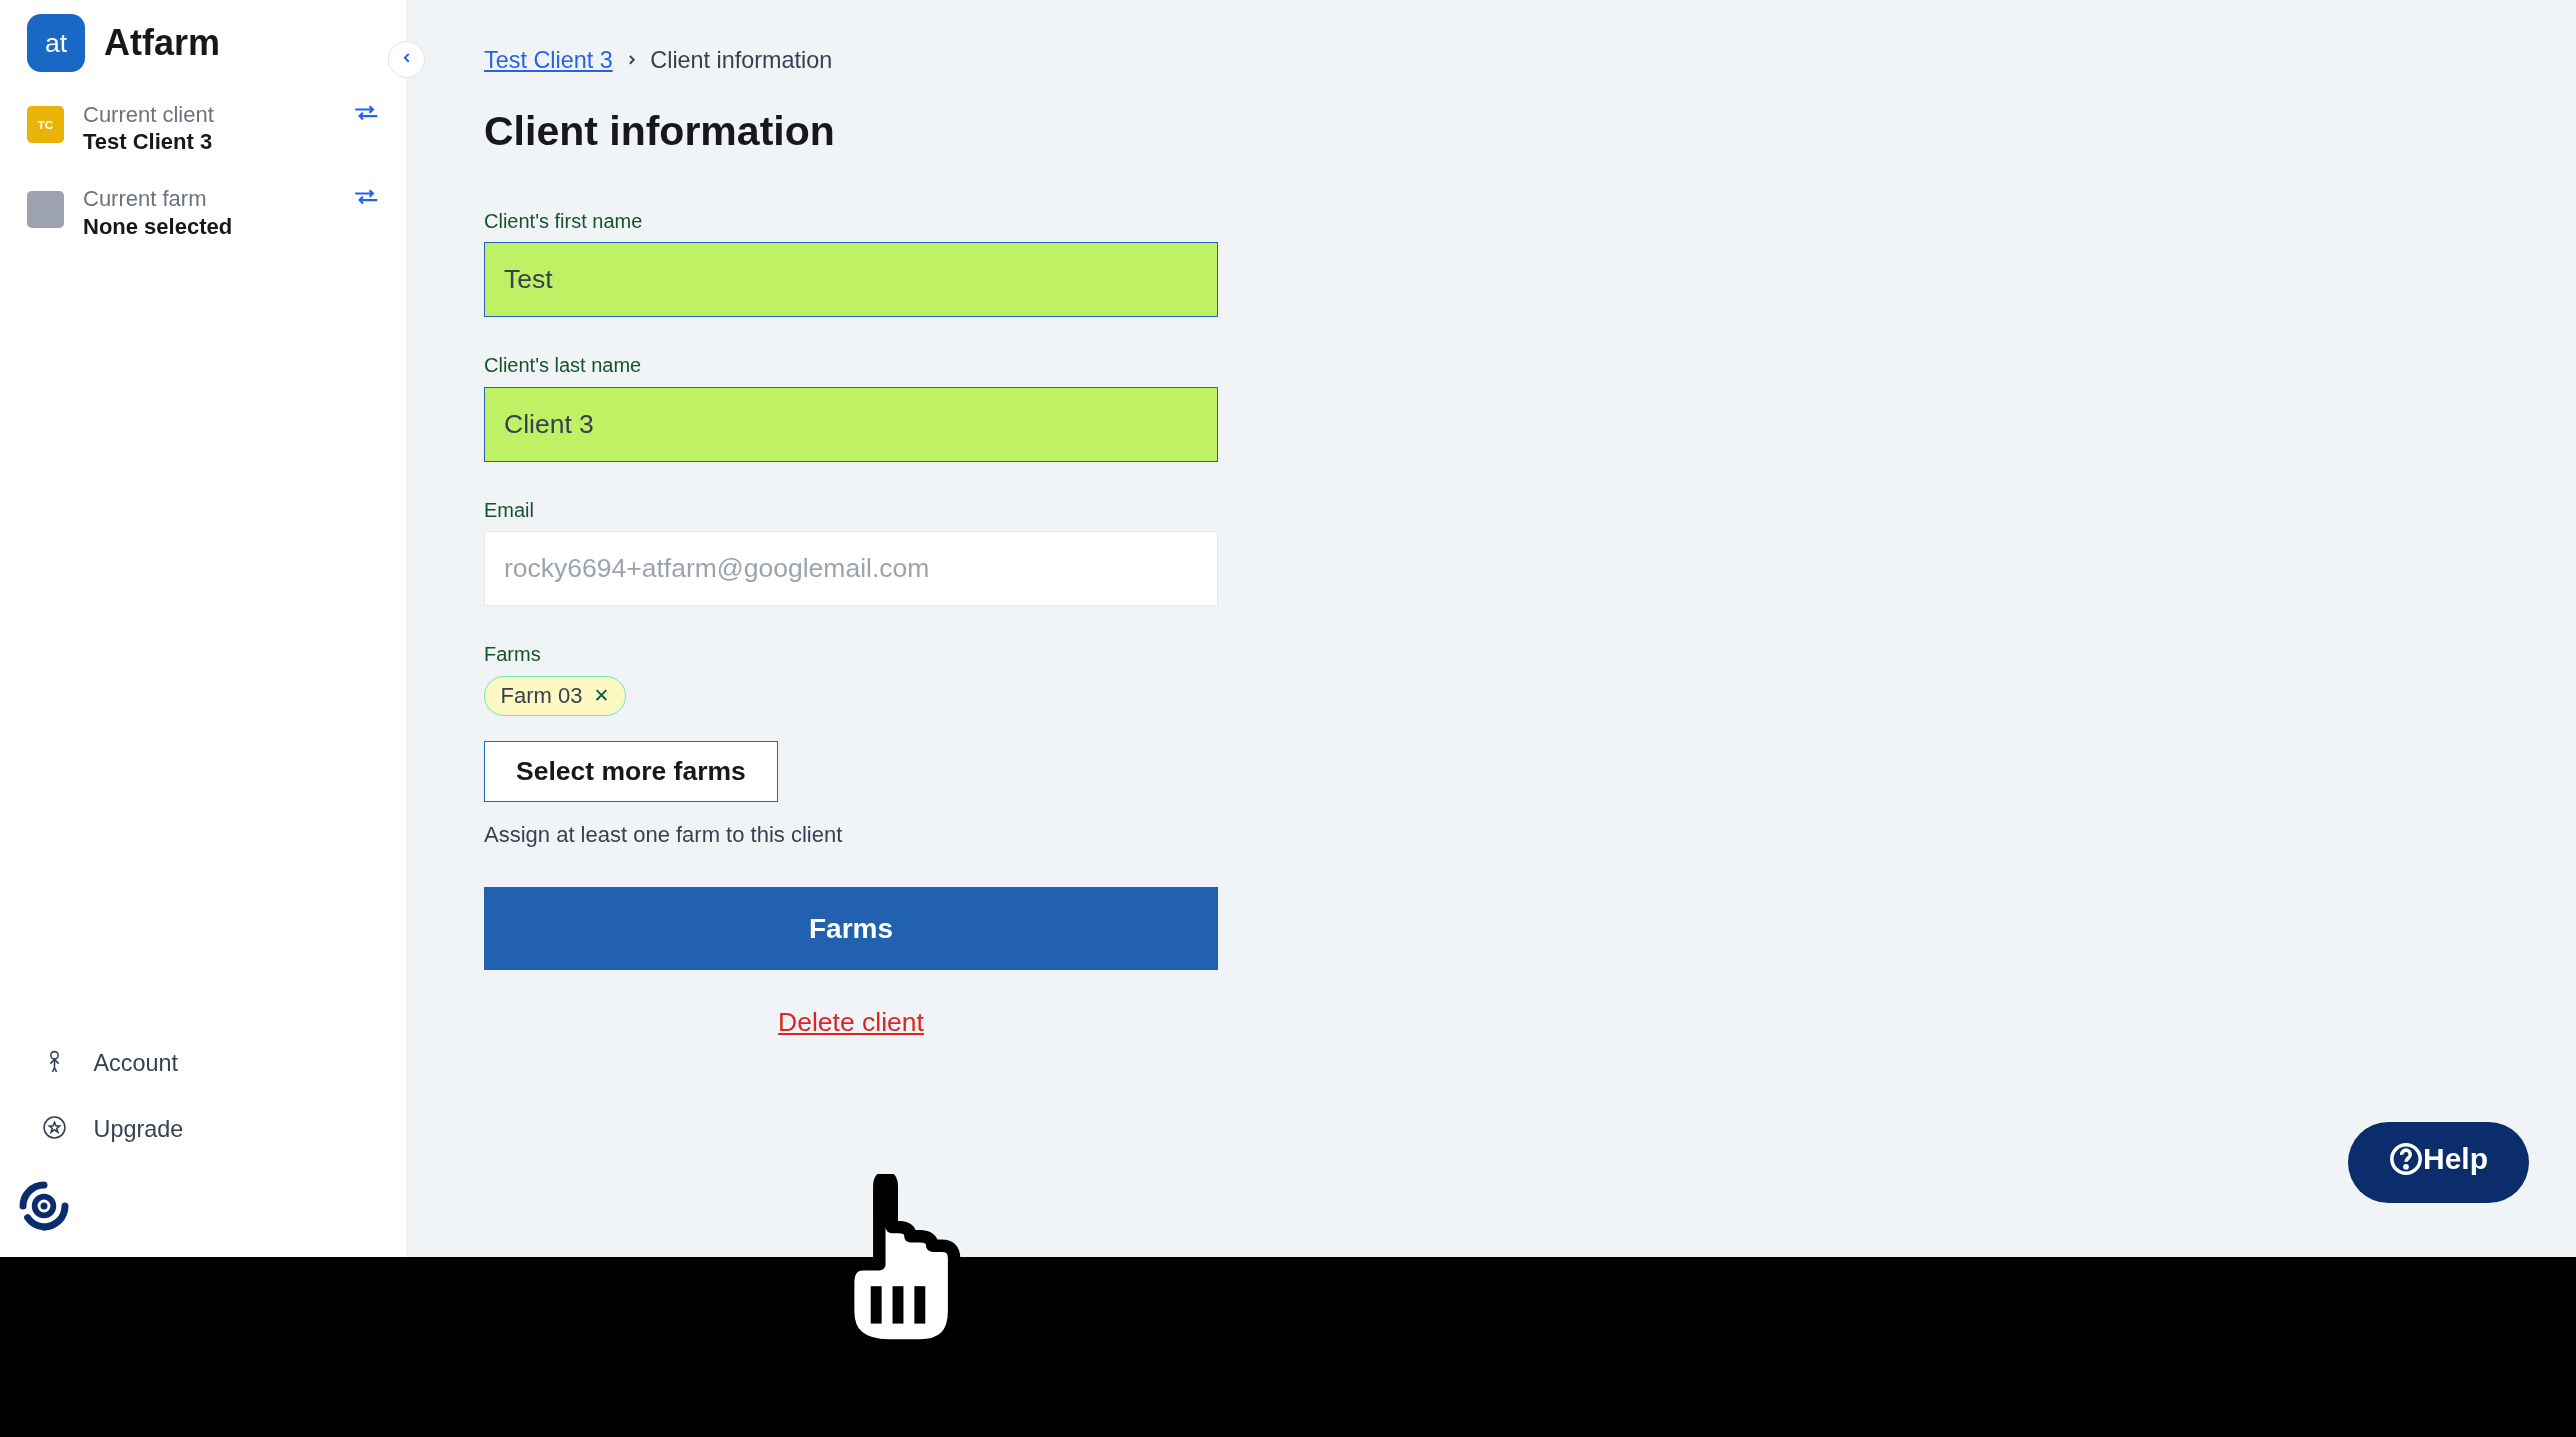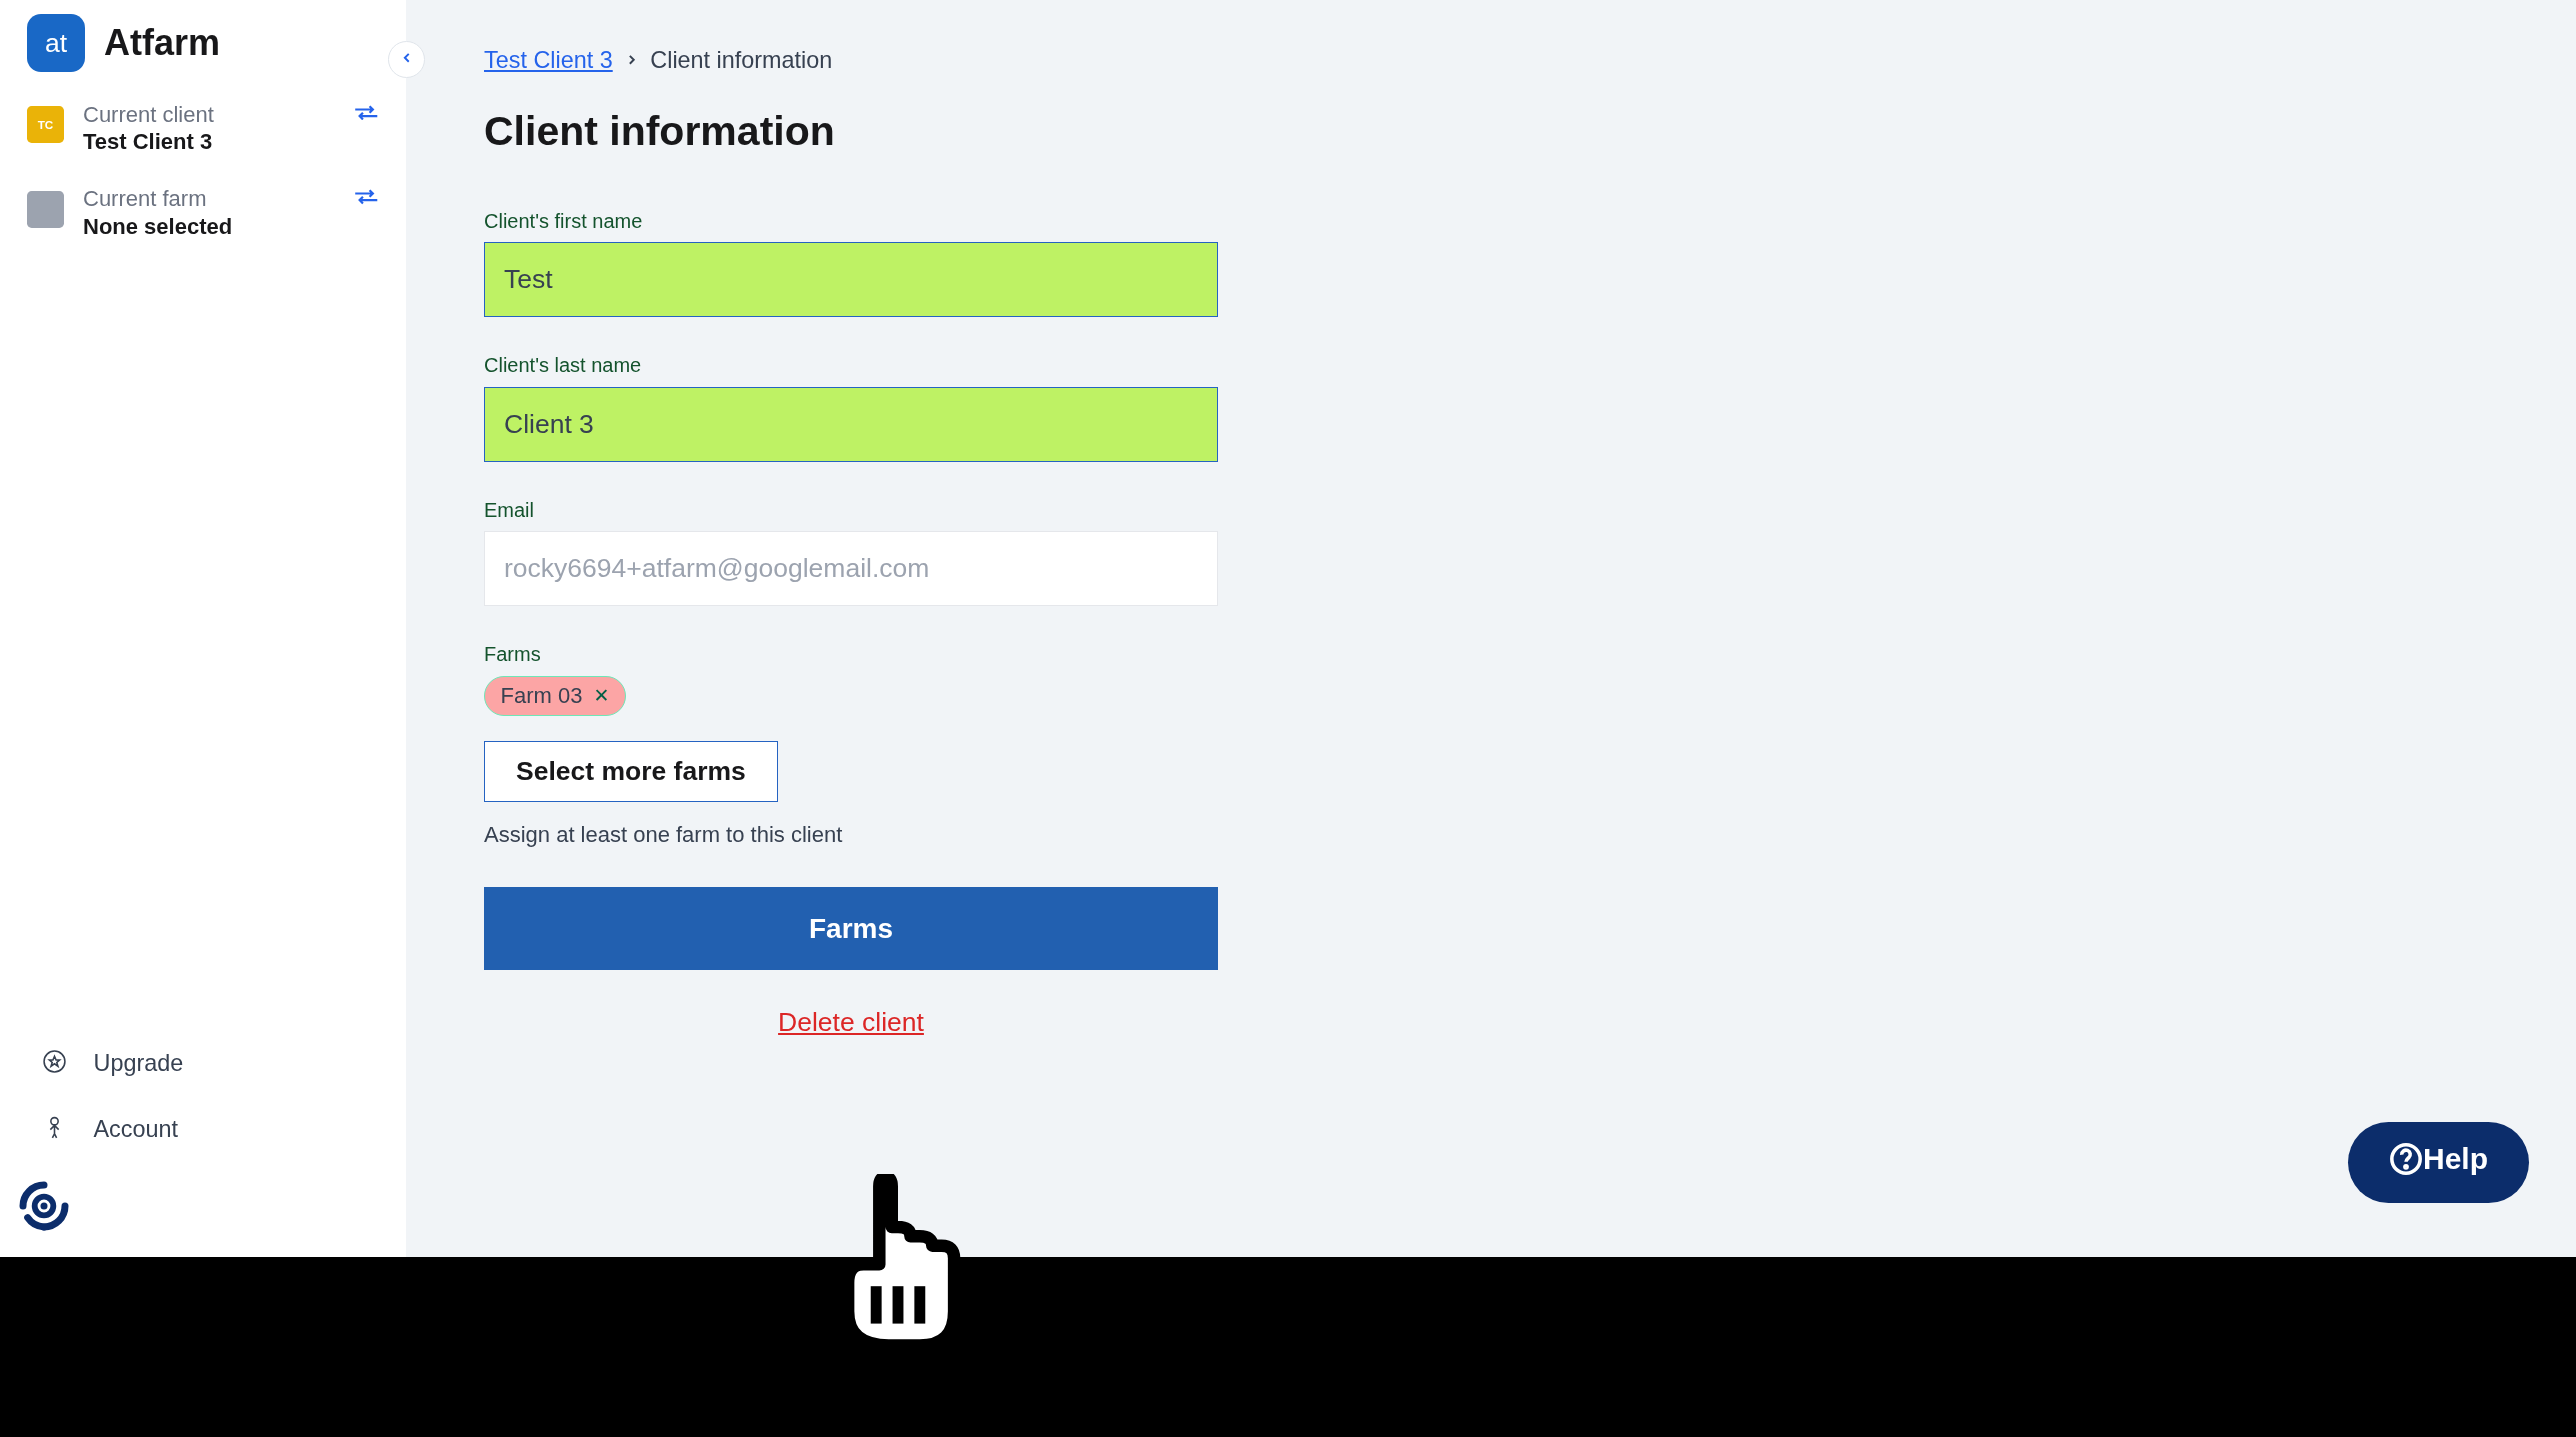--- a/index.html
+++ b/index.html
@@ -246,21 +246,21 @@
     .form-input.readonly {
       border: 1.6px solid #e5e7eb;
       background: #fff;
       color: #9ca3af;
     }
 
     .farm-tag {
       display: inline-flex;
       align-items: center;
       gap: 11px;
-      background: #fca5a5;
+      background: #fef9c3;
       border: 1.6px solid #6ee7b7;
       border-radius: 20px;
       padding: 6.2px 15.6px;
       font-size: 22px;
       color: #374151;
     }
 
     .farm-tag-remove {
       color: #065f46;
       font-size: 19px;
@@ -411,34 +411,34 @@
         </span>
       </div>
     </div>
 
     <div class="sidebar-spacer"></div>
 
     <div class="sidebar-bottom">
       <div class="sidebar-item">
         <span class="sidebar-item-icon">
           <svg viewBox="0 0 24 24" fill="none" stroke="#374151" stroke-width="1.5">
+            <circle cx="12" cy="6" r="3.5"></circle>
+            <path d="M12 10 L12 18 M8 14 L12 10 L16 14 M10 22 L12 18 L14 22"></path>
+          </svg>
+        </span>
+        <span class="sidebar-item-label">Account</span>
+      </div>
+      <div class="sidebar-item">
+        <span class="sidebar-item-icon">
+          <svg viewBox="0 0 24 24" fill="none" stroke="#374151" stroke-width="1.5">
             <circle cx="12" cy="12" r="10"></circle>
             <polygon points="12,7 13.5,10.5 17,10.5 14.2,13 15.3,16.5 12,14.2 8.7,16.5 9.8,13 7,10.5 10.5,10.5"></polygon>
           </svg>
         </span>
         <span class="sidebar-item-label">Upgrade</span>
-      </div>
-      <div class="sidebar-item">
-        <span class="sidebar-item-icon">
-          <svg viewBox="0 0 24 24" fill="none" stroke="#374151" stroke-width="1.5">
-            <circle cx="12" cy="6" r="3.5"></circle>
-            <path d="M12 10 L12 18 M8 14 L12 10 L16 14 M10 22 L12 18 L14 22"></path>
-          </svg>
-        </span>
-        <span class="sidebar-item-label">Account</span>
       </div>
       <div class="status-icon">
         <svg viewBox="0 0 24 24" fill="none">
           <path d="M 3 12 A 9 9 0 0 1 12 3" stroke="#0c2d6b" stroke-width="3" stroke-linecap="round"></path>
           <path d="M 21 12 A 9 9 0 0 1 12 21" stroke="#0c2d6b" stroke-width="3" stroke-linecap="round"></path>
           <path d="M 12 21 A 9 9 0 0 1 5 17" stroke="#0c2d6b" stroke-width="3" stroke-linecap="round"></path>
           <circle cx="12" cy="12" r="4" fill="none" stroke="#0c2d6b" stroke-width="2.5"></circle>
           <circle cx="12" cy="12" r="1.5" fill="#0c2d6b"></circle>
         </svg>
       </div>

